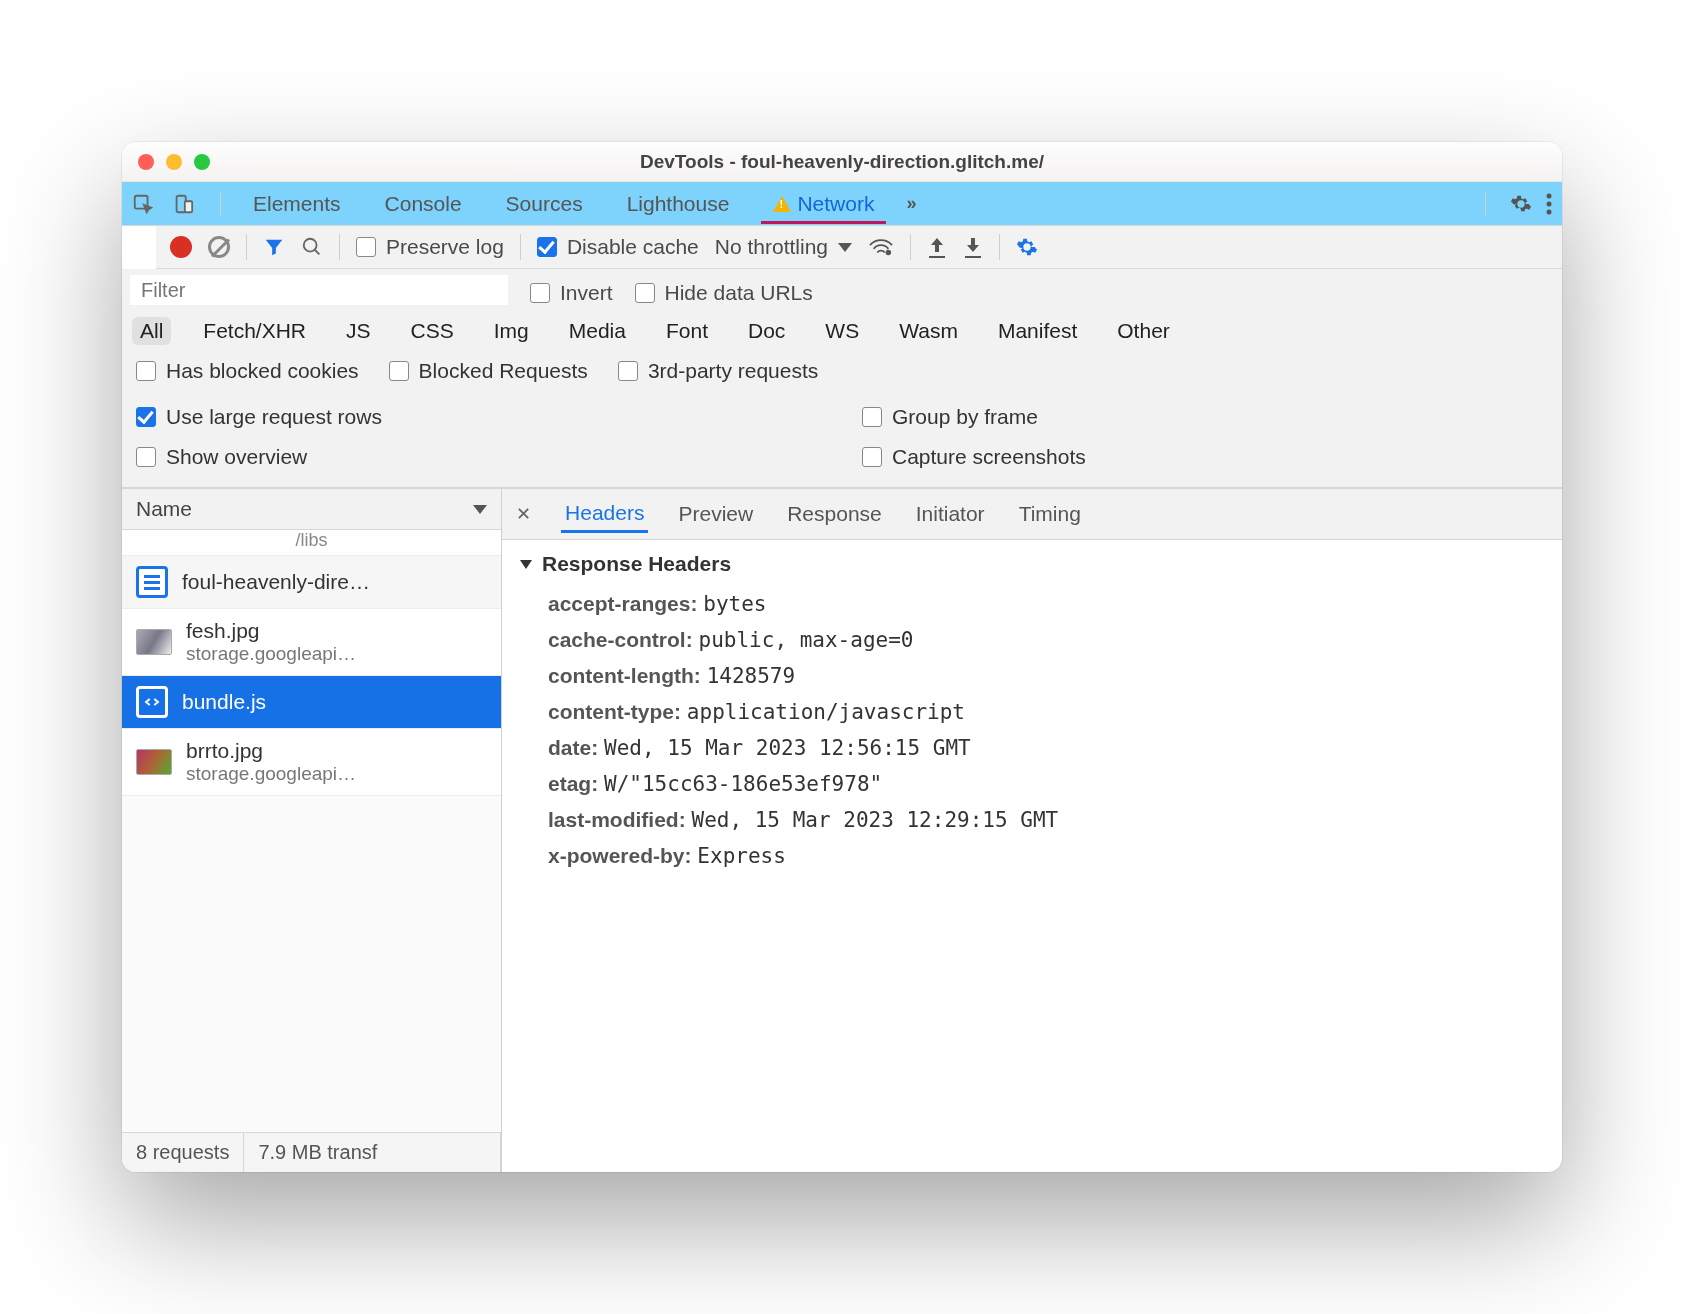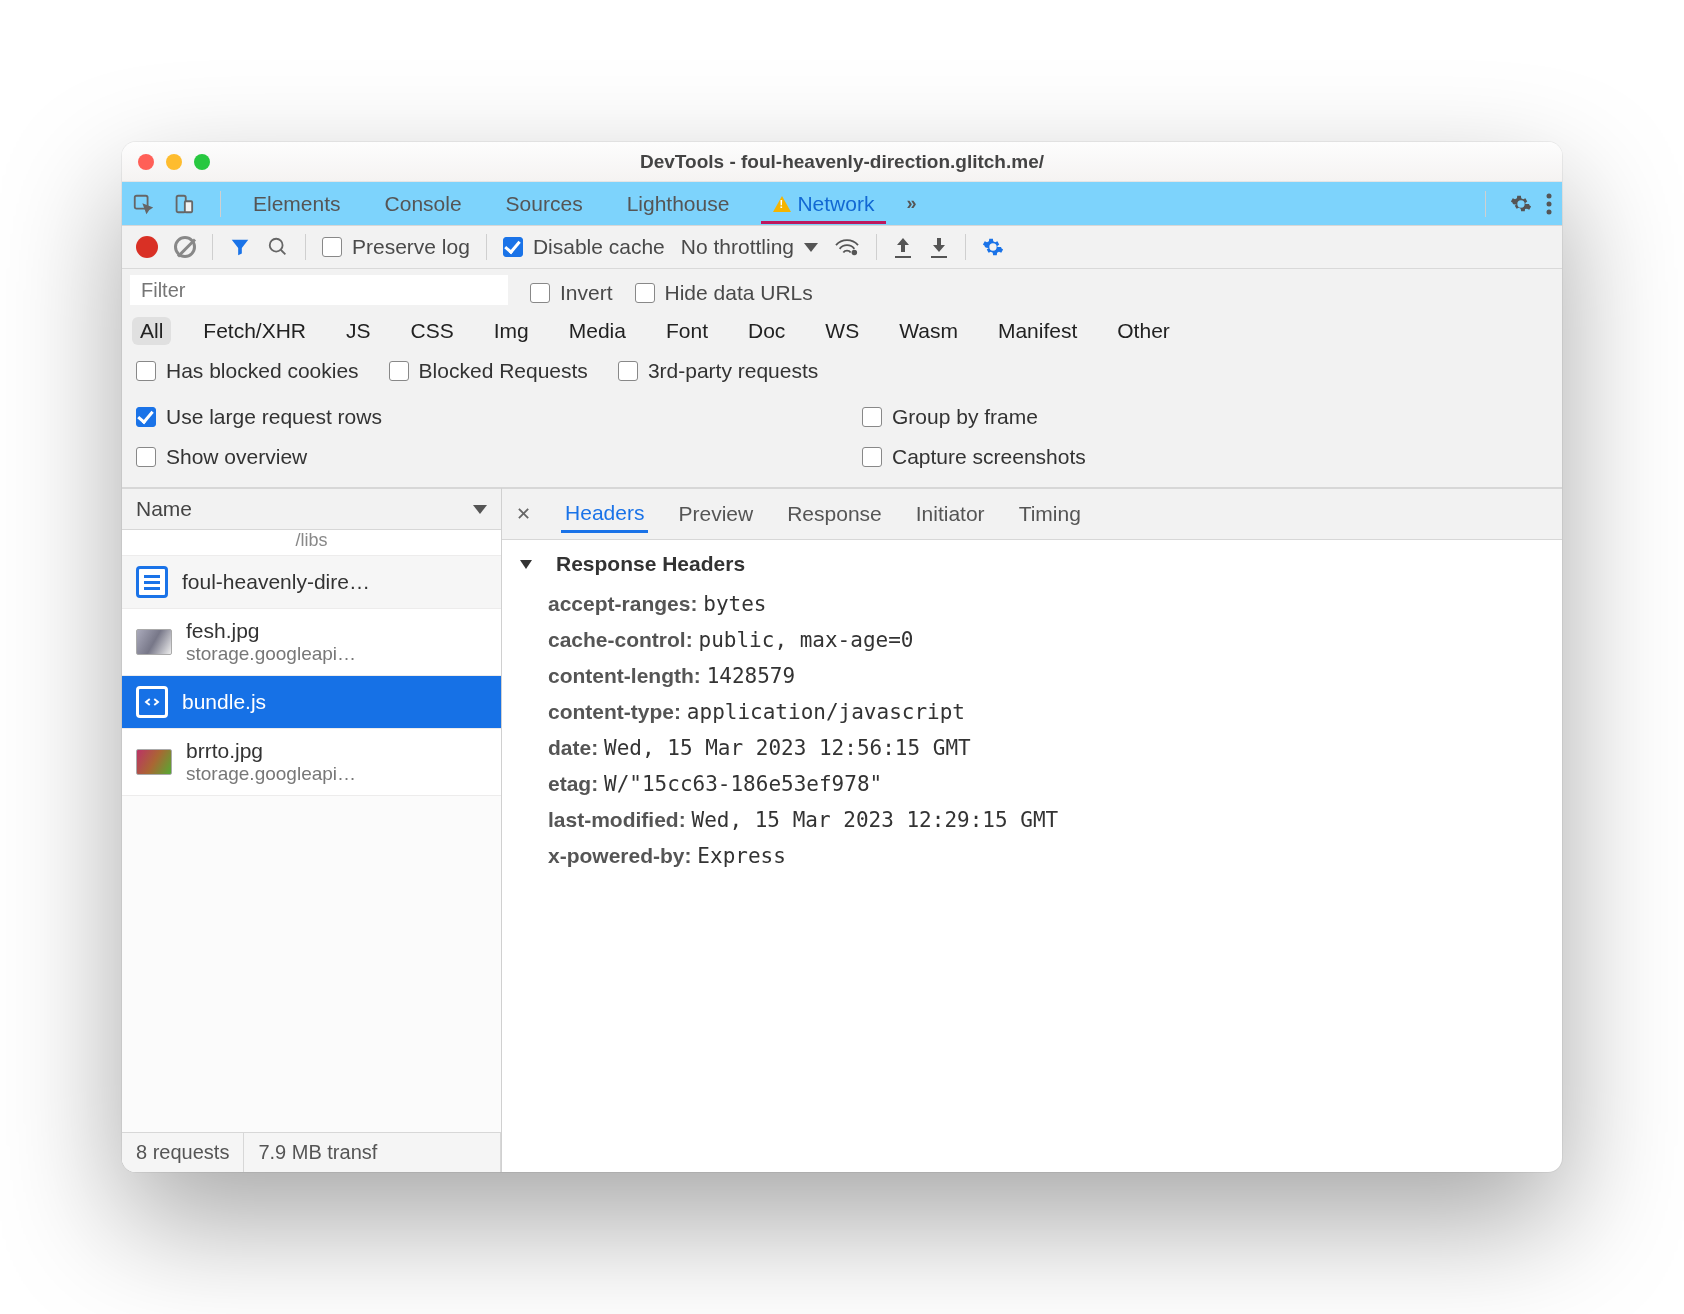--- a/index.html
+++ b/index.html
@@ -57,21 +57,21 @@
   .icon { display:inline-flex; align-items:center; justify-content:center; }
   .icon svg { display:block; }
   .warn-triangle {
     width:0;height:0;border-left:9px solid transparent;border-right:9px solid transparent;border-bottom:16px solid #f4b400;position:relative;
   }
   .warn-triangle::after { content:"!"; position:absolute; top:2px; left:-3px; font-size:11px; font-weight:700; color:#fff;}
   .more-chevron { font-size:18px; font-weight:700; color:#555;}
   
   .toolbar {
     display:flex; align-items:center; gap:16px; padding:8px 14px;
-    background:#f2f2f2; border-bottom:1px solid #d9d9d9; font-size:21px; color:#4a4a4a;
+    background:#f2f2f2; border-bottom:1px solid #d9d9d9; font-size:21px; color:#4a4a4a;margin-left:34px;
   }
   .record { width:22px; height:22px; background:#d93025; border-radius:50%; }
   .nosign { width:22px; height:22px; border:3px solid #888; border-radius:50%; position:relative; }
   .nosign::after { content:""; position:absolute; width:3px; height:24px; background:#888; left:8px; top:-3px; transform:rotate(45deg); }
   .toolbar .divider-v { width:1px; height:26px; background:#cfcfcf; }
   .checkbox { display:inline-flex; align-items:center; gap:10px; }
   .box { width:20px; height:20px; border:1.5px solid #888; border-radius:3px; background:#fff;}
   .box.checked { background:#1a73e8; border-color:#1a73e8; position:relative;}
   .box.checked::after { content:""; position:absolute; left:4px; top:0px; width:6px; height:12px; border:solid #fff; border-width:0 3px 3px 0; transform:rotate(40deg); }
   .dropdown-caret { width:0;height:0;border-left:7px solid transparent;border-right:7px solid transparent;border-top:9px solid #555;}
@@ -141,21 +141,21 @@
   .details-tabs {
     display:flex; align-items:center; gap:26px;
     background:#f2f2f2; border-bottom:1px solid #d7d7d7;
     border-top:1px solid #d7d7d7;
     padding:6px 14px; font-size:21px; color:#555;
   }
   .details-tabs .close { color:#666; font-size:18px; padding-right:4px;}
   .details-tabs .dtab { padding:6px 4px; cursor:pointer;}
   .details-tabs .dtab.active { color:#1a73e8; border-bottom:3px solid #1a73e8; padding-bottom:5px; }
   .details-body { padding:12px 18px; font-size:21px; color:#333; overflow:auto;}
-  .section-title { font-weight:700; display:flex; align-items:center; gap:24px; margin-bottom:10px;}
+  .section-title { font-weight:700; display:flex; align-items:center; gap:10px; margin-bottom:10px;}
   .disclosure { width:0;height:0;border-left:6px solid transparent;border-right:6px solid transparent;border-top:9px solid #333; }
   .hdr-row { padding:6px 0 6px 28px; color:#555;}
   .hdr-key { font-weight:700; color:#555;}
   .hdr-val { font-family: ui-monospace, SFMono-Regular, Menlo, Consolas, monospace; color:#333; }
 </style>
 </head>
 <body>
 
 <div class="window">
 

